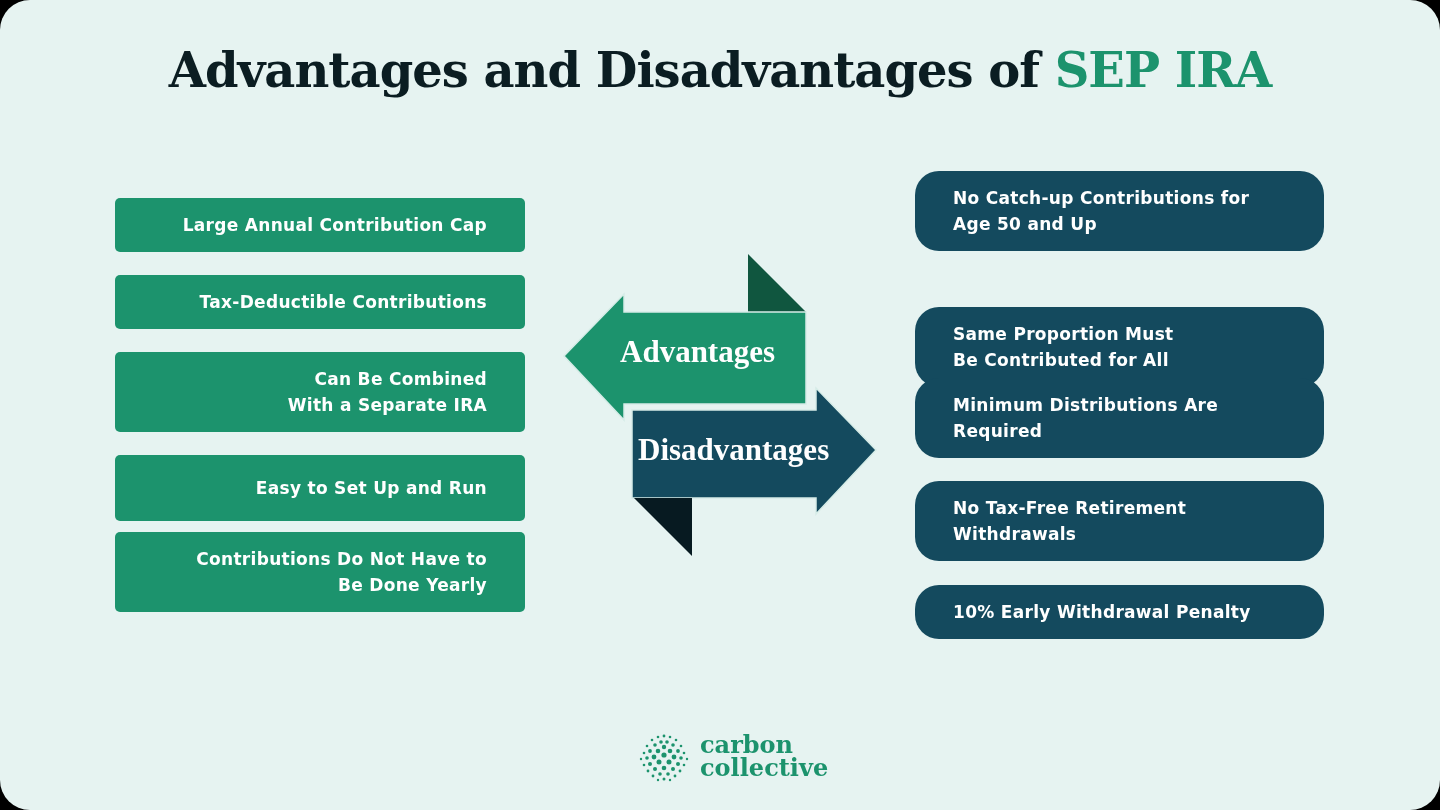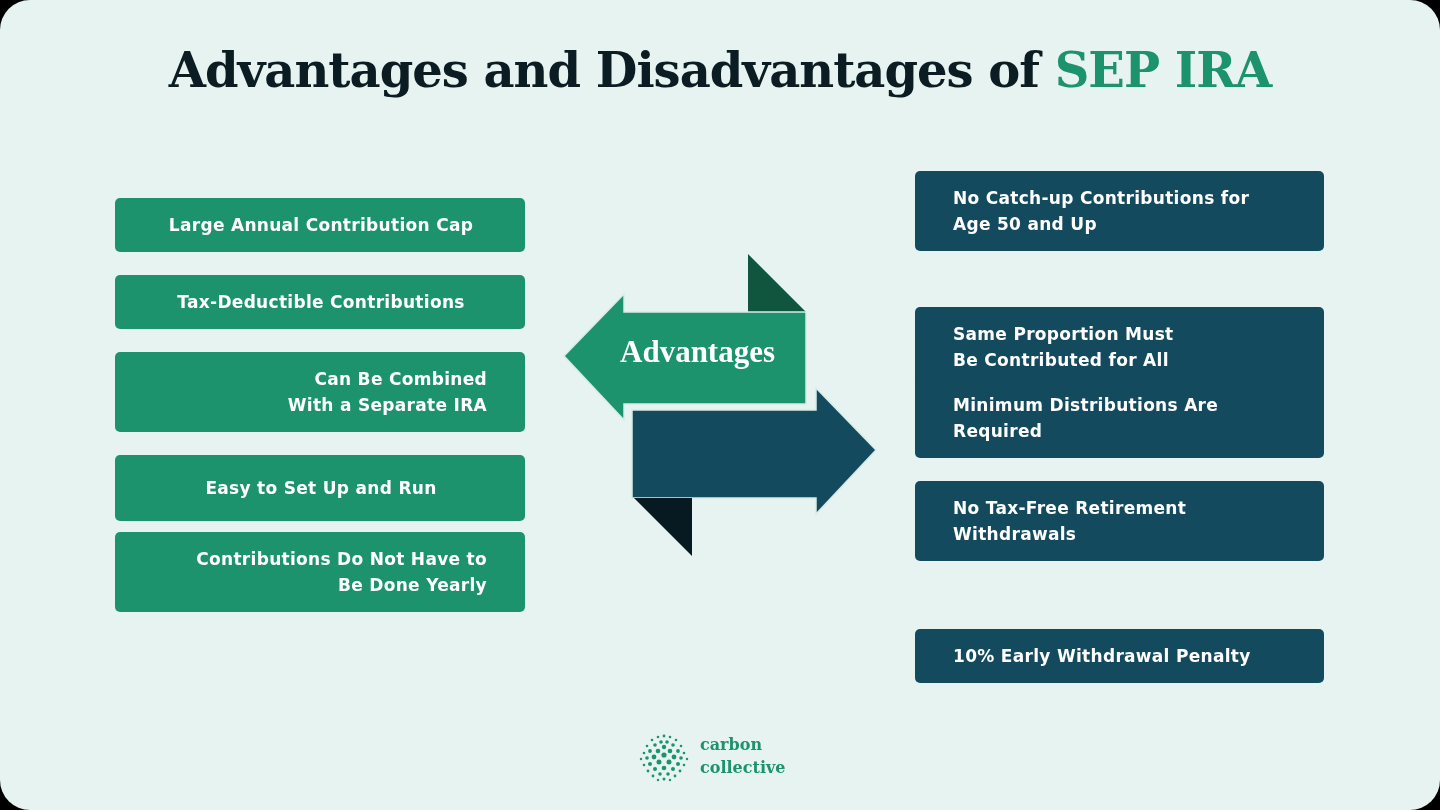--- a/index.html
+++ b/index.html
@@ -1,26 +1,26 @@
 <!DOCTYPE html>
 <html><head>
 <meta charset="utf-8">
 <style>
   html, body { margin:0; padding:0; }
   body { width:1440px; height:810px; background:#000; overflow:hidden; position:relative; }
   .page { position:absolute; left:0; top:0; width:1440px; height:810px; background:#e6f3f1; border-radius:30px; overflow:hidden; }
   .title { position:absolute; left:0; top:42px; width:1440px; text-align:center; font-family:"DejaVu Serif", serif; font-weight:bold; font-size:48px; color:#0b1d22; letter-spacing:-1px; }
   .title .accent { color:#1c936d; }
   .box { position:absolute; border-radius:5px; font-family:"DejaVu Sans", sans-serif; font-weight:bold; font-size:17px; line-height:26px; color:#fff; box-sizing:border-box; display:flex; align-items:center; letter-spacing:0.3px; }
-  .adv { left:115px; width:410px; background:#1c936d; justify-content:center; text-align:right; padding:0 38px 0 40px; }
-  .dis { left:915px; width:409px; background:#144a5e; justify-content:flex-start; text-align:left; padding:0 40px 0 38px; }
+  .adv { left:115px; width:410px; background:#1c936d; justify-content:flex-end; text-align:right; padding:0 38px 0 40px; }
+  .dis { left:915px; width:409px; background:#144a5e; justify-content:flex-start; text-align:left; padding:0 40px 0 38px;border-radius:24px; }
   .arrows { position:absolute; left:560px; top:250px; }
   .arrow-label { position:absolute; font-family:Liberation Serif, serif; font-weight:bold; color:#fff; white-space:nowrap; }
   .logo { position:absolute; left:636px; top:730px; width:180px; height:56px; }
-  .logo-text { position:absolute; left:64px; top:3px; font-family:"DejaVu Serif", serif; font-weight:bold; font-size:16px; line-height:23px; color:#1c936d; }
+  .logo-text { position:absolute; left:64px; top:3px; font-family:"DejaVu Serif", serif; font-weight:bold; font-size:24px; line-height:23px; color:#1c936d; }
 </style>
 </head>
 <body>
 
 <div class="page">
 
   <div class="title">
     <span>Advantages and Disadvantages of </span><span class="accent">SEP IRA</span>
   </div>
 
@@ -45,36 +45,37 @@
   </div>
   <div class="box dis" style="top:275px;height:80px;padding-right:120px;margin-top:32px;">
     <span>Same Proportion Must Be Contributed for All</span>
   </div>
   <div class="box dis" style="top:378px;height:80px;padding-right:100px;">
     <span>Minimum Distributions Are Required</span>
   </div>
   <div class="box dis" style="top:481px;height:80px;padding-right:118px;">
     <span>No Tax-Free Retirement Withdrawals</span>
   </div>
-  <div class="box dis" style="top:585px;height:54px;margin-top:44px;">
+  <div class="box dis" style="top:585px;height:54px;">
     <span>10% Early Withdrawal Penalty</span>
   </div>
 
   <div class="arrows" style="width:330px;height:320px;">
     <svg width="330" height="320" viewBox="0 0 330 320">
 
       <polygon points="188,4 188,62 246,62" fill="#10563f"></polygon>
 
       <polygon points="4,106 64,44 64,62 246,62 246,154 64,154 64,170" fill="#1c936d" stroke="#d6ece7" stroke-width="1.5"></polygon>
 
       <polygon points="72,160 256,160 256,138 316,200 256,264 256,248 72,248" fill="#144a5e" stroke="#d6ece7" stroke-width="1.5"></polygon>
 
       <polygon points="74,248 132,248 132,306" fill="#071a21"></polygon>
     </svg>
     <div class="arrow-label" style="left:60px;top:84px;font-size:31px;">Advantages</div>
+    <div class="arrow-label" style="left:78px;top:182px;font-size:31px;">Disadvantages</div>
   </div>
 
   <div class="logo">
     <svg width="56" height="56" viewBox="0 0 56 56" style="position:absolute;left:0;top:0;">
       <g fill="#1c936d">
         <circle cx="28" cy="6" r="1.4"></circle>
           <circle cx="22" cy="7" r="1.3"></circle>
           <circle cx="34" cy="7" r="1.3"></circle>
         <circle cx="16" cy="10" r="1.3"></circle>
           <circle cx="40" cy="10" r="1.3"></circle>

